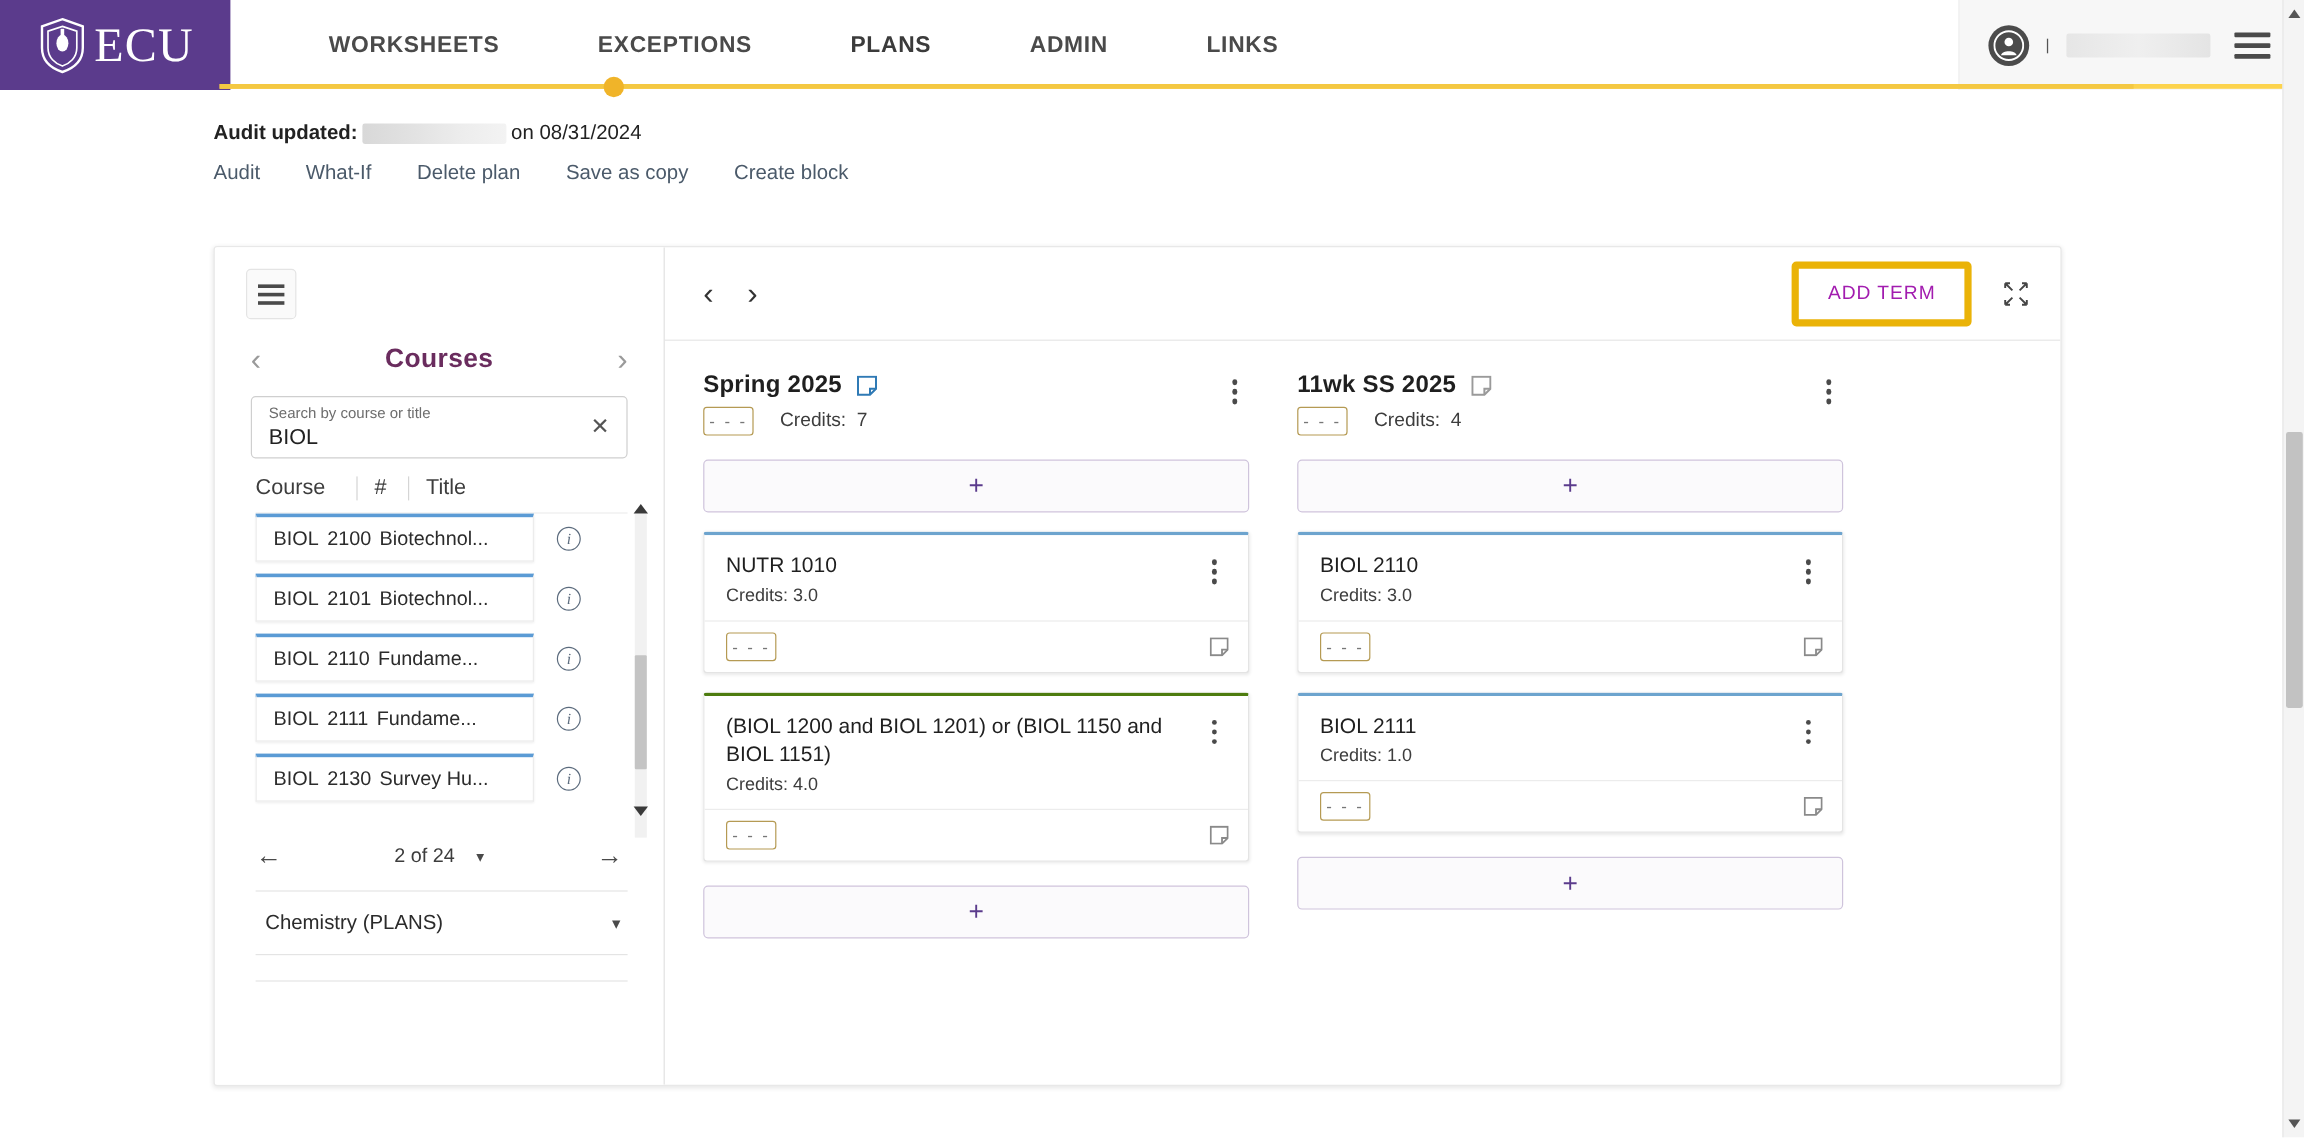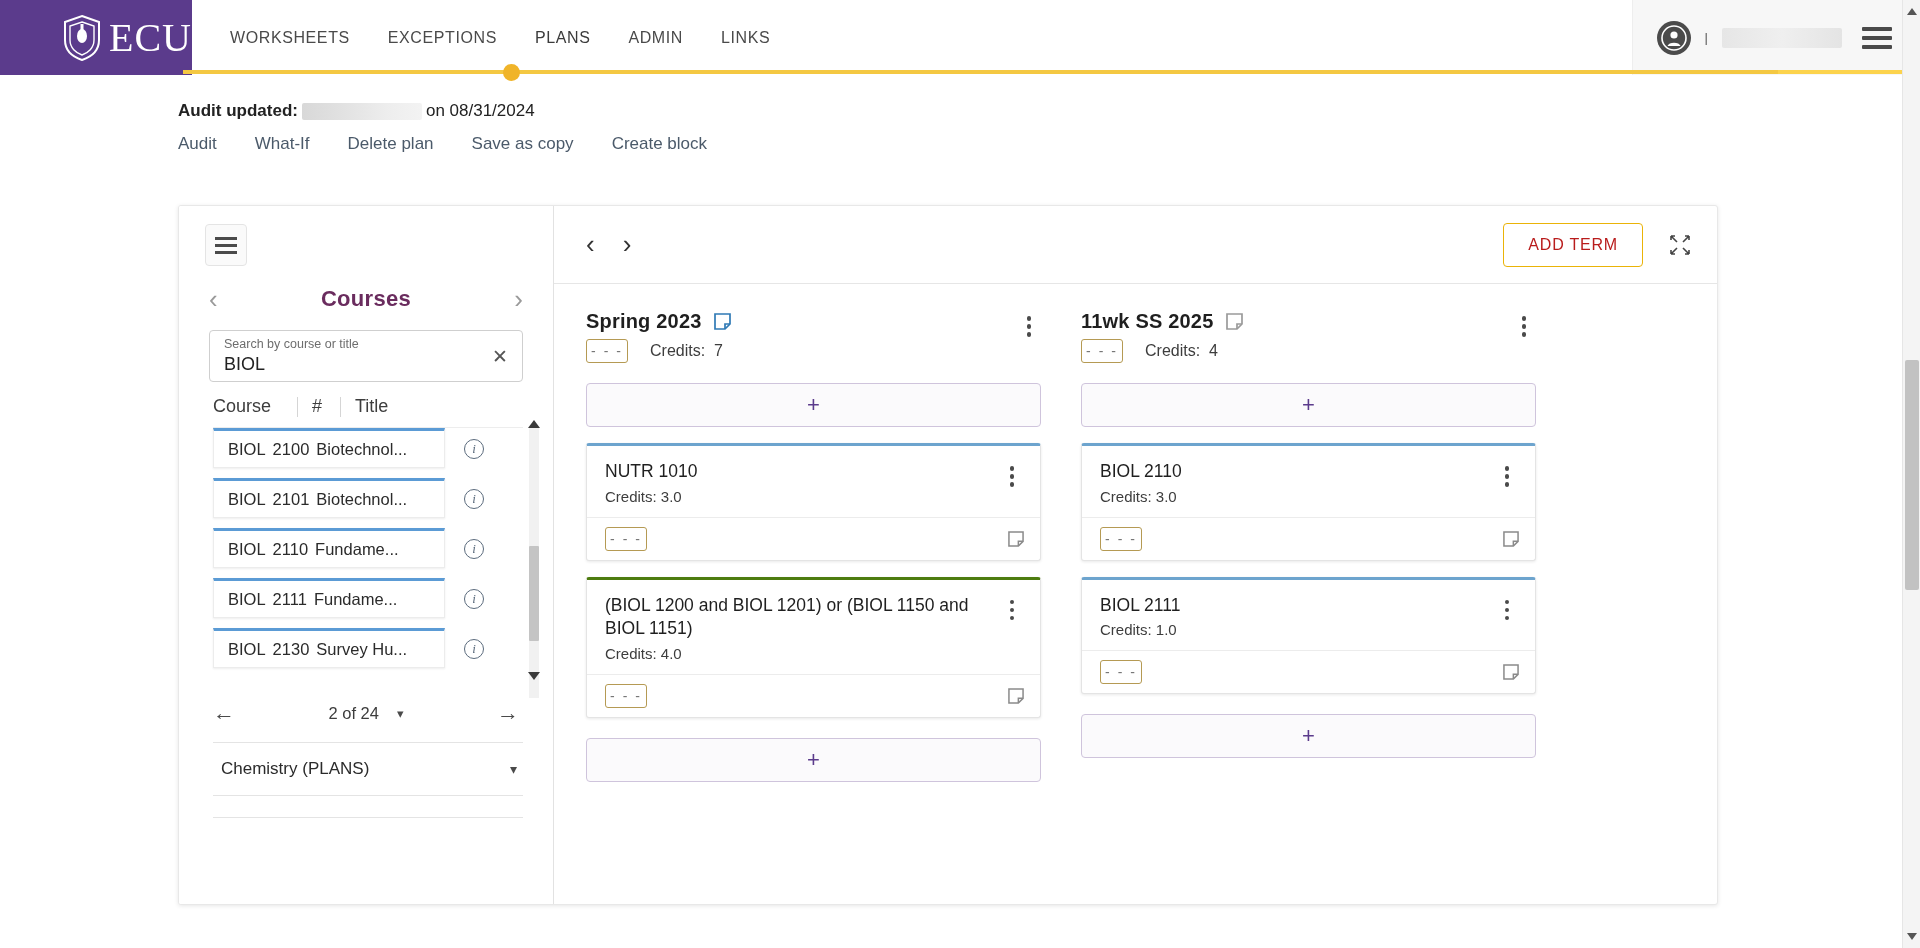--- a/index.html
+++ b/index.html
@@ -8,29 +8,29 @@
     width:1920px; height:948px;
     font-family:"Liberation Sans", sans-serif;
     background:#ffffff;
     color:#333;
     overflow:hidden;
     position:relative;
   }
 
   
   .topbar { height:75px; display:flex; align-items:stretch; background:#ffffff; position:relative; }
-  .logo-block { width:192px; background:#5b3b8c; display:flex; align-items:center; justify-content:flex-end; }
+  .logo-block { width:192px; background:#5b3b8c; display:flex; align-items:center; justify-content:center; }
   .logo-wrap { display:flex; align-items:center; gap:6px; }
   .logo-shield { width:42px; height:48px; position:relative; }
   .logo-shield svg { display:block; }
   .logo-text { color:#fff; font-family:"Liberation Serif", serif; font-size:40px; letter-spacing:1px; }
   .nav-links { display:flex; align-items:center; gap:38px; padding-left:38px; flex:1; }
   .nav-link {
-    font-size:16px; letter-spacing:0.6px; color:#4a4a4a; text-transform:uppercase;
-    cursor:pointer; position:relative; padding:4px 0; font-weight:400;
+    font-size:19px; letter-spacing:0.6px; color:#4a4a4a; text-transform:uppercase;
+    cursor:pointer; position:relative; padding:4px 0; font-weight:700;margin-left:44px;
   }
   .nav-link.active { color:#3b3b3b; }
   .user-zone {
     display:flex; align-items:center; gap:14px; padding:0 28px 0 24px;
     background:#f7f7f7; border-left:1px solid #eee;
   }
   .avatar-icon { width:34px; height:34px; border-radius:50%; background:#4b4b4b; position:relative; display:flex; align-items:center; justify-content:center; }
   .avatar-icon svg { display:block; }
   .user-name-redacted {
     width:120px; height:20px; background:linear-gradient(90deg,#e6e6e6,#efefef,#e4e4e4);
@@ -128,21 +128,21 @@
   
   .plan-area { flex:1; position:relative; }
   .plan-toolbar {
     height:78px; border-bottom:1px solid #e6e6e6; display:flex; align-items:center;
     padding:0 26px 0 32px; justify-content:space-between;
   }
   .toolbar-left { display:flex; align-items:center; gap:28px; }
   .tb-chev { font-size:26px; color:#333; cursor:pointer; user-select:none; }
   .toolbar-right { display:flex; align-items:center; gap:26px; }
   .add-term-btn {
-    border:1px solid #eab308; color:#b91c1c; background:#fff; border-radius:4px;
+    border:6px solid #eab308; color:#a21caf; background:#fff; border-radius:4px;
     padding:12px 24px; font-size:16px; letter-spacing:0.8px; cursor:pointer; font-weight:400;
   }
   .expand-icon { width:22px; height:22px; cursor:pointer; position:relative; }
 
   .terms { display:flex; gap:40px; padding:26px 0 0 32px; }
   .term-col { width:455px; }
   .term-head { display:flex; align-items:flex-start; justify-content:space-between; }
   .term-title-line { display:flex; align-items:center; gap:12px; }
   .term-title { font-size:20px; font-weight:700; color:#1f1f1f; letter-spacing:0.2px; }
   .note-icon { width:17px; height:17px; position:relative; cursor:pointer; }
@@ -348,21 +348,21 @@
         </span>
       </div>
     </div>
 
     <div class="terms">
 
       <div class="term-col">
         <div class="term-head">
           <div>
             <div class="term-title-line">
-              <span class="term-title">Spring 2023</span>
+              <span class="term-title">Spring 2025</span>
               <span class="note-icon">
                 <svg width="17" height="17" viewBox="0 0 17 17">
                   <path d="M1 1 H16 V11 L11 16 H1 Z" fill="none" stroke="#2f7ab5" stroke-width="1.7"></path>
                   <path d="M16 11 H11 V16" fill="none" stroke="#2f7ab5" stroke-width="1.7"></path>
                 </svg>
               </span>
             </div>
             <div class="term-sub">
               <span class="dash-badge">- - -</span>
               <span class="credits-txt">

